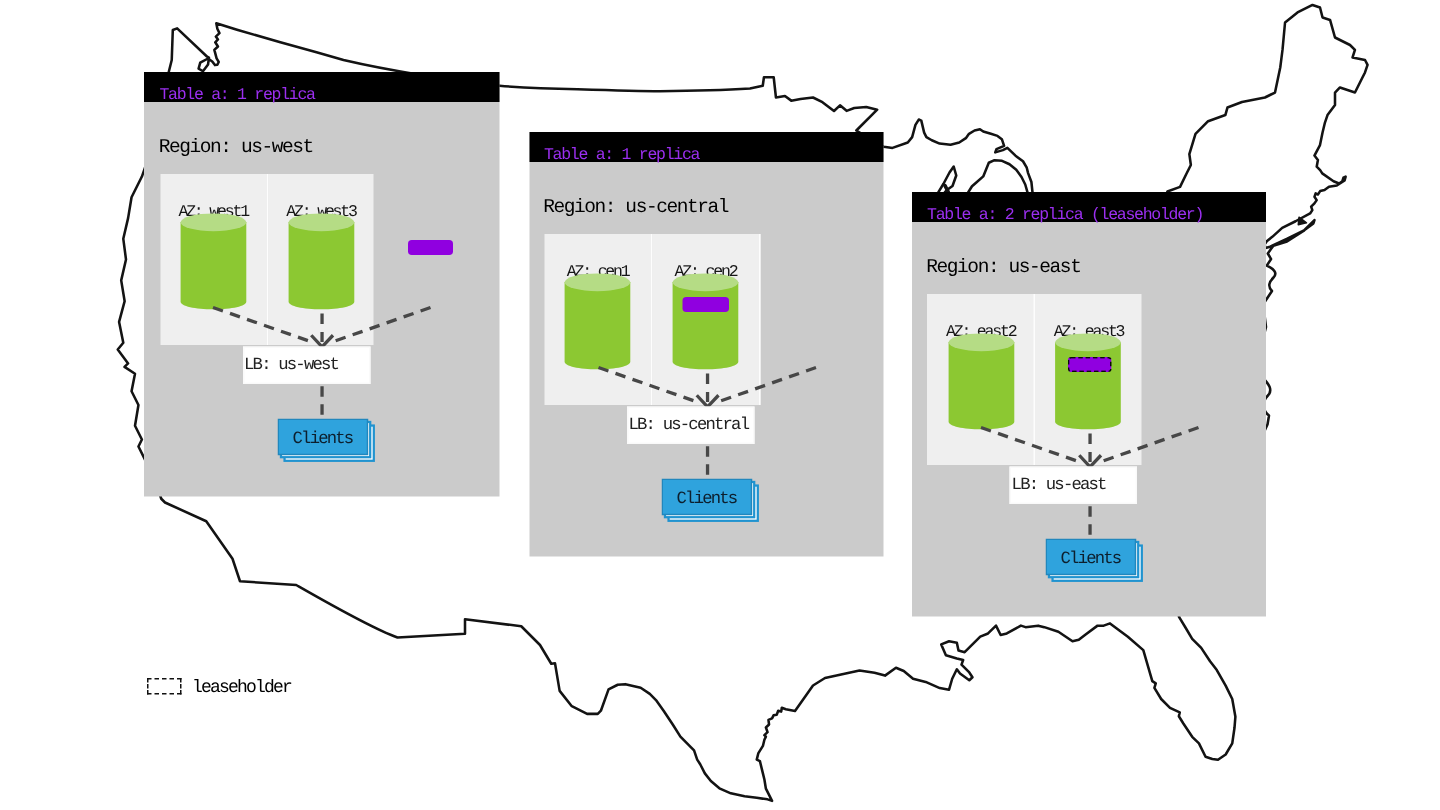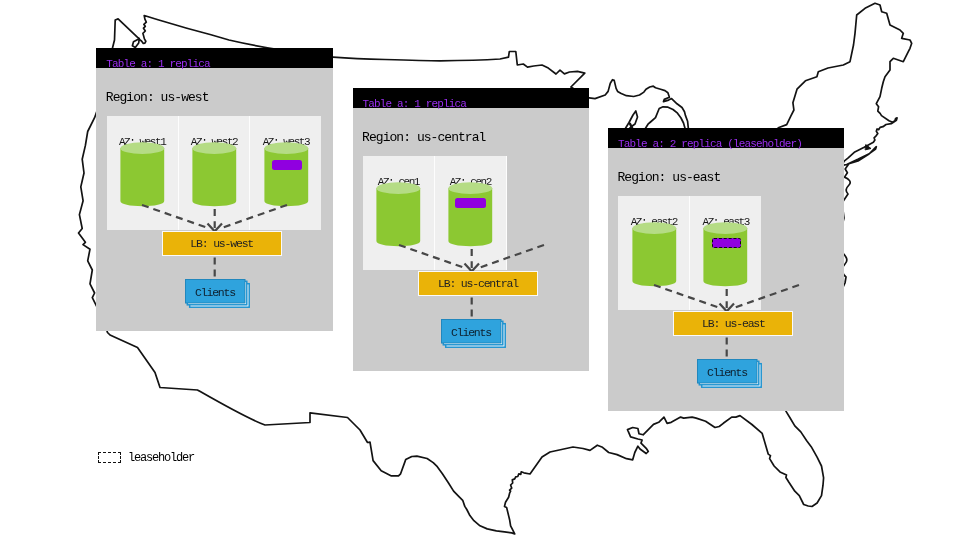--- a/index.html
+++ b/index.html
@@ -9,21 +9,21 @@
 .phead{position:absolute;left:0;top:0;width:100%;height:20px;background:#000000;}
 .ptitle{position:absolute;left:10px;top:10px;font-size:11px;letter-spacing:-0.85px;color:#9b2ff0;white-space:nowrap;}
 .region{position:absolute;left:9.5px;top:42px;font-size:13px;letter-spacing:-0.95px;color:#000000;white-space:nowrap;}
 .azbox{position:absolute;left:10.4px;top:68px;width:215.8px;height:114px;display:flex;}
 .azcol{position:relative;height:100%;background:#efefef;}
 .azcol.c1,.azcol.c2{border-right:1.6px solid #fdfdfd;}
 .azlabel{position:absolute;top:4.5px;left:0;width:100%;text-align:center;font-size:11px;letter-spacing:-1.45px;color:#161616;margin-top:16px;}
 .cyl{position:absolute;top:26.6px;left:50%;margin-left:-22.3px;}
 .prect{position:absolute;width:30px;height:10.4px;background:#9000e0;border-radius:2.5px;z-index:3;}
 .prect.dash{border:1.7px dashed #0a0a0a;width:27px;height:7.6px;border-radius:2px;}
-.lbbox{position:absolute;left:65.4px;top:183.3px;width:120px;height:24.8px;background:#eab308;border:0.8px solid #fafafa;box-sizing:border-box;text-align:center;font-size:11.5px;letter-spacing:-1.2px;color:#222;line-height:23px;}
+.lbbox{position:absolute;left:65.4px;top:183.3px;width:85px;height:24.8px;background:#ffffff;border:0.8px solid #fafafa;box-sizing:border-box;font-size:11.5px;letter-spacing:-1.2px;color:#222;line-height:23px;}
 .lines{position:absolute;left:0;top:0;pointer-events:none;}
 .clients{position:absolute;left:88.7px;top:231.5px;width:67px;height:31px;}
 .legend{position:absolute;z-index:2;left:97.5px;top:451.5px;width:23px;height:11px;border:1.7px dashed #111;background:#fff;box-sizing:border-box;}
 .legtext{position:absolute;z-index:2;left:128px;top:451px;font-size:12px;letter-spacing:-1.2px;color:#000;}
 </style>
 </head>
 <body>
 <svg id="map" width="960" height="540" viewBox="0 0 960 540" fill="none" stroke="#131313" stroke-width="1.7" stroke-linejoin="round" stroke-linecap="round">
 <path d="M144.2,15.5 L158,19.8 L186.9,28.2 L211,34.8 L229,40
 C258,46.8 305,54.5 333,57.2
@@ -63,27 +63,20 @@
 </svg>
 
 <div class="panel" style="left:96.3px;top:47.5px;width:236.3px;height:283.5px;">
   <div class="phead">
       <span class="ptitle">Table a: 1 replica</span>
     </div>
   <div class="region">Region: us-west</div>
   <div class="azbox">
     <div class="azcol c1" style="width:70.9px;">
         <div class="azlabel">AZ: west1</div>
-      <svg class="cyl" width="45" height="65" viewBox="0 0 45 65">
-          <path d="M0.4,6 V59 C0.4,62.2 10,64.2 22.3,64.2 C34.6,64.2 44.2,62.2 44.2,59 V6 Z" fill="#8cc832"></path>
-          <ellipse cx="22.3" cy="6.2" rx="21.9" ry="5.9" fill="#b5dc85"></ellipse>
-        </svg>
-    </div>
-    <div class="azcol c2" style="width:70.9px;">
-        <div class="azlabel">AZ: west2</div>
       <svg class="cyl" width="45" height="65" viewBox="0 0 45 65">
           <path d="M0.4,6 V59 C0.4,62.2 10,64.2 22.3,64.2 C34.6,64.2 44.2,62.2 44.2,59 V6 Z" fill="#8cc832"></path>
           <ellipse cx="22.3" cy="6.2" rx="21.9" ry="5.9" fill="#b5dc85"></ellipse>
         </svg>
     </div>
     <div class="azcol c3" style="width:70.9px;">
         <div class="azlabel">AZ: west3</div>
       <svg class="cyl" width="45" height="65" viewBox="0 0 45 65">
           <path d="M0.4,6 V59 C0.4,62.2 10,64.2 22.3,64.2 C34.6,64.2 44.2,62.2 44.2,59 V6 Z" fill="#8cc832"></path>
           <ellipse cx="22.3" cy="6.2" rx="21.9" ry="5.9" fill="#b5dc85"></ellipse>

